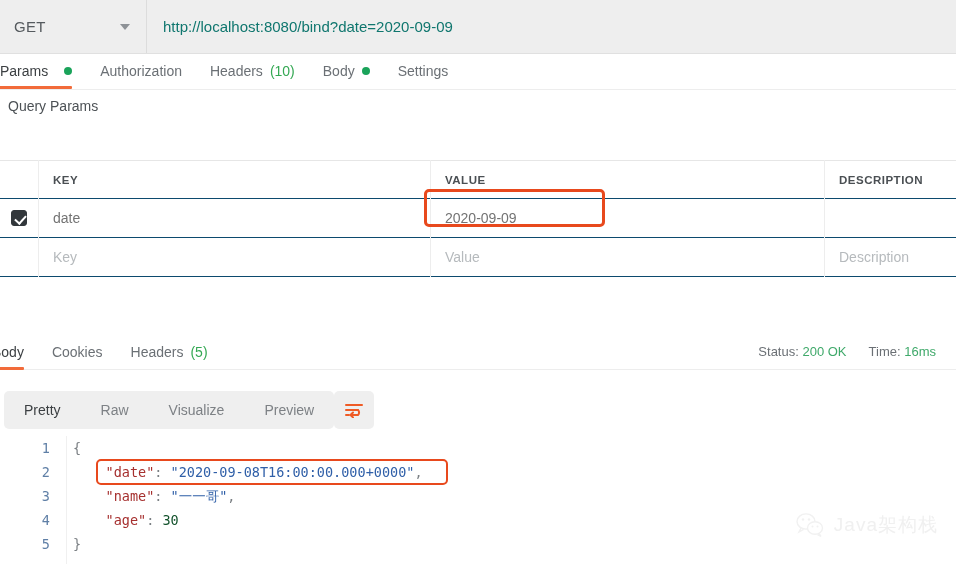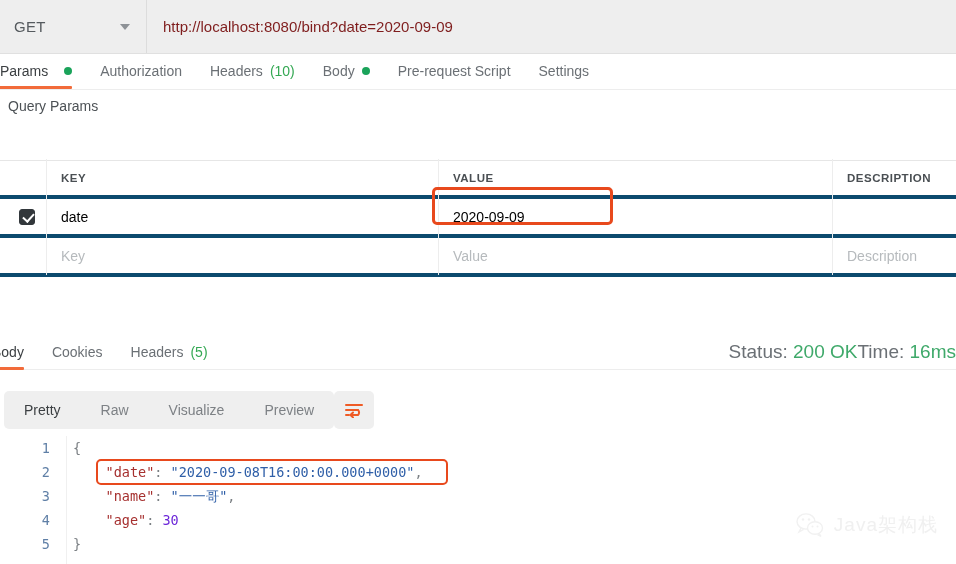--- a/index.html
+++ b/index.html
@@ -28,21 +28,21 @@
     gap: 22px;
   }
   .method-label { font-size: 15px; color:#555a5e; letter-spacing:.3px; }
   .caret {
     width:0;height:0;border-left:5px solid transparent;border-right:5px solid transparent;
     border-top:6px solid #8d9196;
   }
   .urlfield {
     flex:1; display:flex; align-items:center; padding-left:16px;
     background:#eeeeee;
-    font-size:15px; color:#7f1d1d;
+    font-size:15px; color:#0f766e;
   }
 
   
   .reqtabs {
     position:absolute; left:0; top:54px; width:956px; height:36px;
     display:flex; align-items:flex-end;
     background:#ffffff;
     border-bottom:1px solid #ededed;
     padding-left:0px;
   }
@@ -61,39 +61,39 @@
   .dot { width:8px; height:8px; border-radius:50%; background:#1aa35a; display:inline-block; }
   .count { color:#34a853; }
 
   
   .qp-title {
     position:absolute; left:0; top:98px; font-size:14px; color:#4c5155;
     padding-left: 8px;
   }
 
   .tbl { position:absolute; left:0; top:160px; width:956px; }
-  .tr { display:flex; height:39px; border-bottom:4px solid #0c4a6e; align-items:center;padding-left:8px; }
+  .tr { display:flex; height:39px; border-bottom:1px solid #0c4a6e; align-items:center; }
   .tr.head { height:39px; border-top:1px solid #e6e6e6; }
   .cell-check {
     width:39px; height:39px; display:flex; align-items:center; justify-content:center;
     border-right:1px solid #ededed; flex:0 0 39px;
   }
   .cell-key {
     flex: 0 0 392px; height:39px; display:flex; align-items:center;
     padding-left:14px; border-right:1px solid #ededed;
   }
   .cell-val {
     flex: 0 0 394px; height:39px; display:flex; align-items:center;
     padding-left:14px; border-right:1px solid #ededed; position:relative;
   }
   .cell-desc {
     flex:1; height:39px; display:flex; align-items:center; padding-left:14px;
   }
   .th { font-size:11.5px; font-weight:bold; color:#4a4f53; letter-spacing:.5px; }
-  .td { font-size:14px; color:#000000; }
+  .td { font-size:14px; color:#737373; }
   .td.muted { color:#a5a9ad; }
   .td.ph { color:#b6babd; }
 
   .cb {
     width:16px; height:16px; border:1.5px solid #d3d6d9; border-radius:3px; background:#fff;
     cursor:pointer; display:block;
   }
   .cb.on {
     background:#32373b; border-color:#32373b; position:relative;
   }
@@ -110,22 +110,22 @@
 
   
   .restabs {
     position:absolute; left:0; top:334px; width:956px; height:36px;
     display:flex; align-items:center;
     border-bottom:1px solid #ededed;
   }
   .restabs .tab:first-child { padding-left:0; margin-left:-8px; }
   .restabs .tab:first-child.active::after { left:-8px; right:14px; }
   .statusbox {
-    margin-left:auto; display:flex; align-items:center; 
-    font-size:19px; color:#6b7075; padding-right:0; white-space:nowrap;
+    margin-left:auto; display:flex; align-items:center; gap:22px;
+    font-size:13px; color:#6b7075; padding-right:20px; white-space:nowrap;
   }
   .statusbox b { font-weight:normal; color:#3fa96a; }
 
   
   .fmtbar {
     position:absolute; left:0; top:388px; width:956px; height:44px;
     display:flex; align-items:center; padding-left:4px;
   }
   .seg {
     display:flex; align-items:center; background:#efefef; border-radius:5px; height:38px;
@@ -151,21 +151,21 @@
   .gutter div { height:24px; line-height:24px; }
   .code {
     position:absolute; left:66px; top:0; width:890px; height:128px;
     font-family:"DejaVu Sans Mono", monospace; font-size:13.5px;
     border-left:1px solid #f0f0f0;
     padding-left:6px;
   }
   .code .ln { height:24px; line-height:24px; white-space:pre; }
   .k { color:#a6302f; }
   .s { color:#2f5fa8; }
-  .n { color:#6d28d9; }
+  .n { color:#14532d; }
   .p { color:#7a7f83; }
   .annot-json {
     position:absolute; left:96px; top:23px; width:352px; height:26px;
     border:2.5px solid #e8491d; border-radius:5px; pointer-events:none;
   }
 
   
   .watermark {
     position:absolute; right:18px; bottom:26px;
     display:flex; align-items:center; gap:9px;
@@ -195,23 +195,20 @@
     <div class="tab">
       <span>Authorization</span>
     </div>
     <div class="tab">
       <span>Headers</span>
       <span class="count">(10)</span>
     </div>
     <div class="tab">
       <span>Body</span>
       <span class="dot"></span>
-    </div>
-    <div class="tab">
-      <span>Pre-request Script</span>
     </div>
     <div class="tab">
       <span>Settings</span>
     </div>
   </div>
 
   <div class="qp-title">Query Params</div>
 
   <div class="tbl">
 

